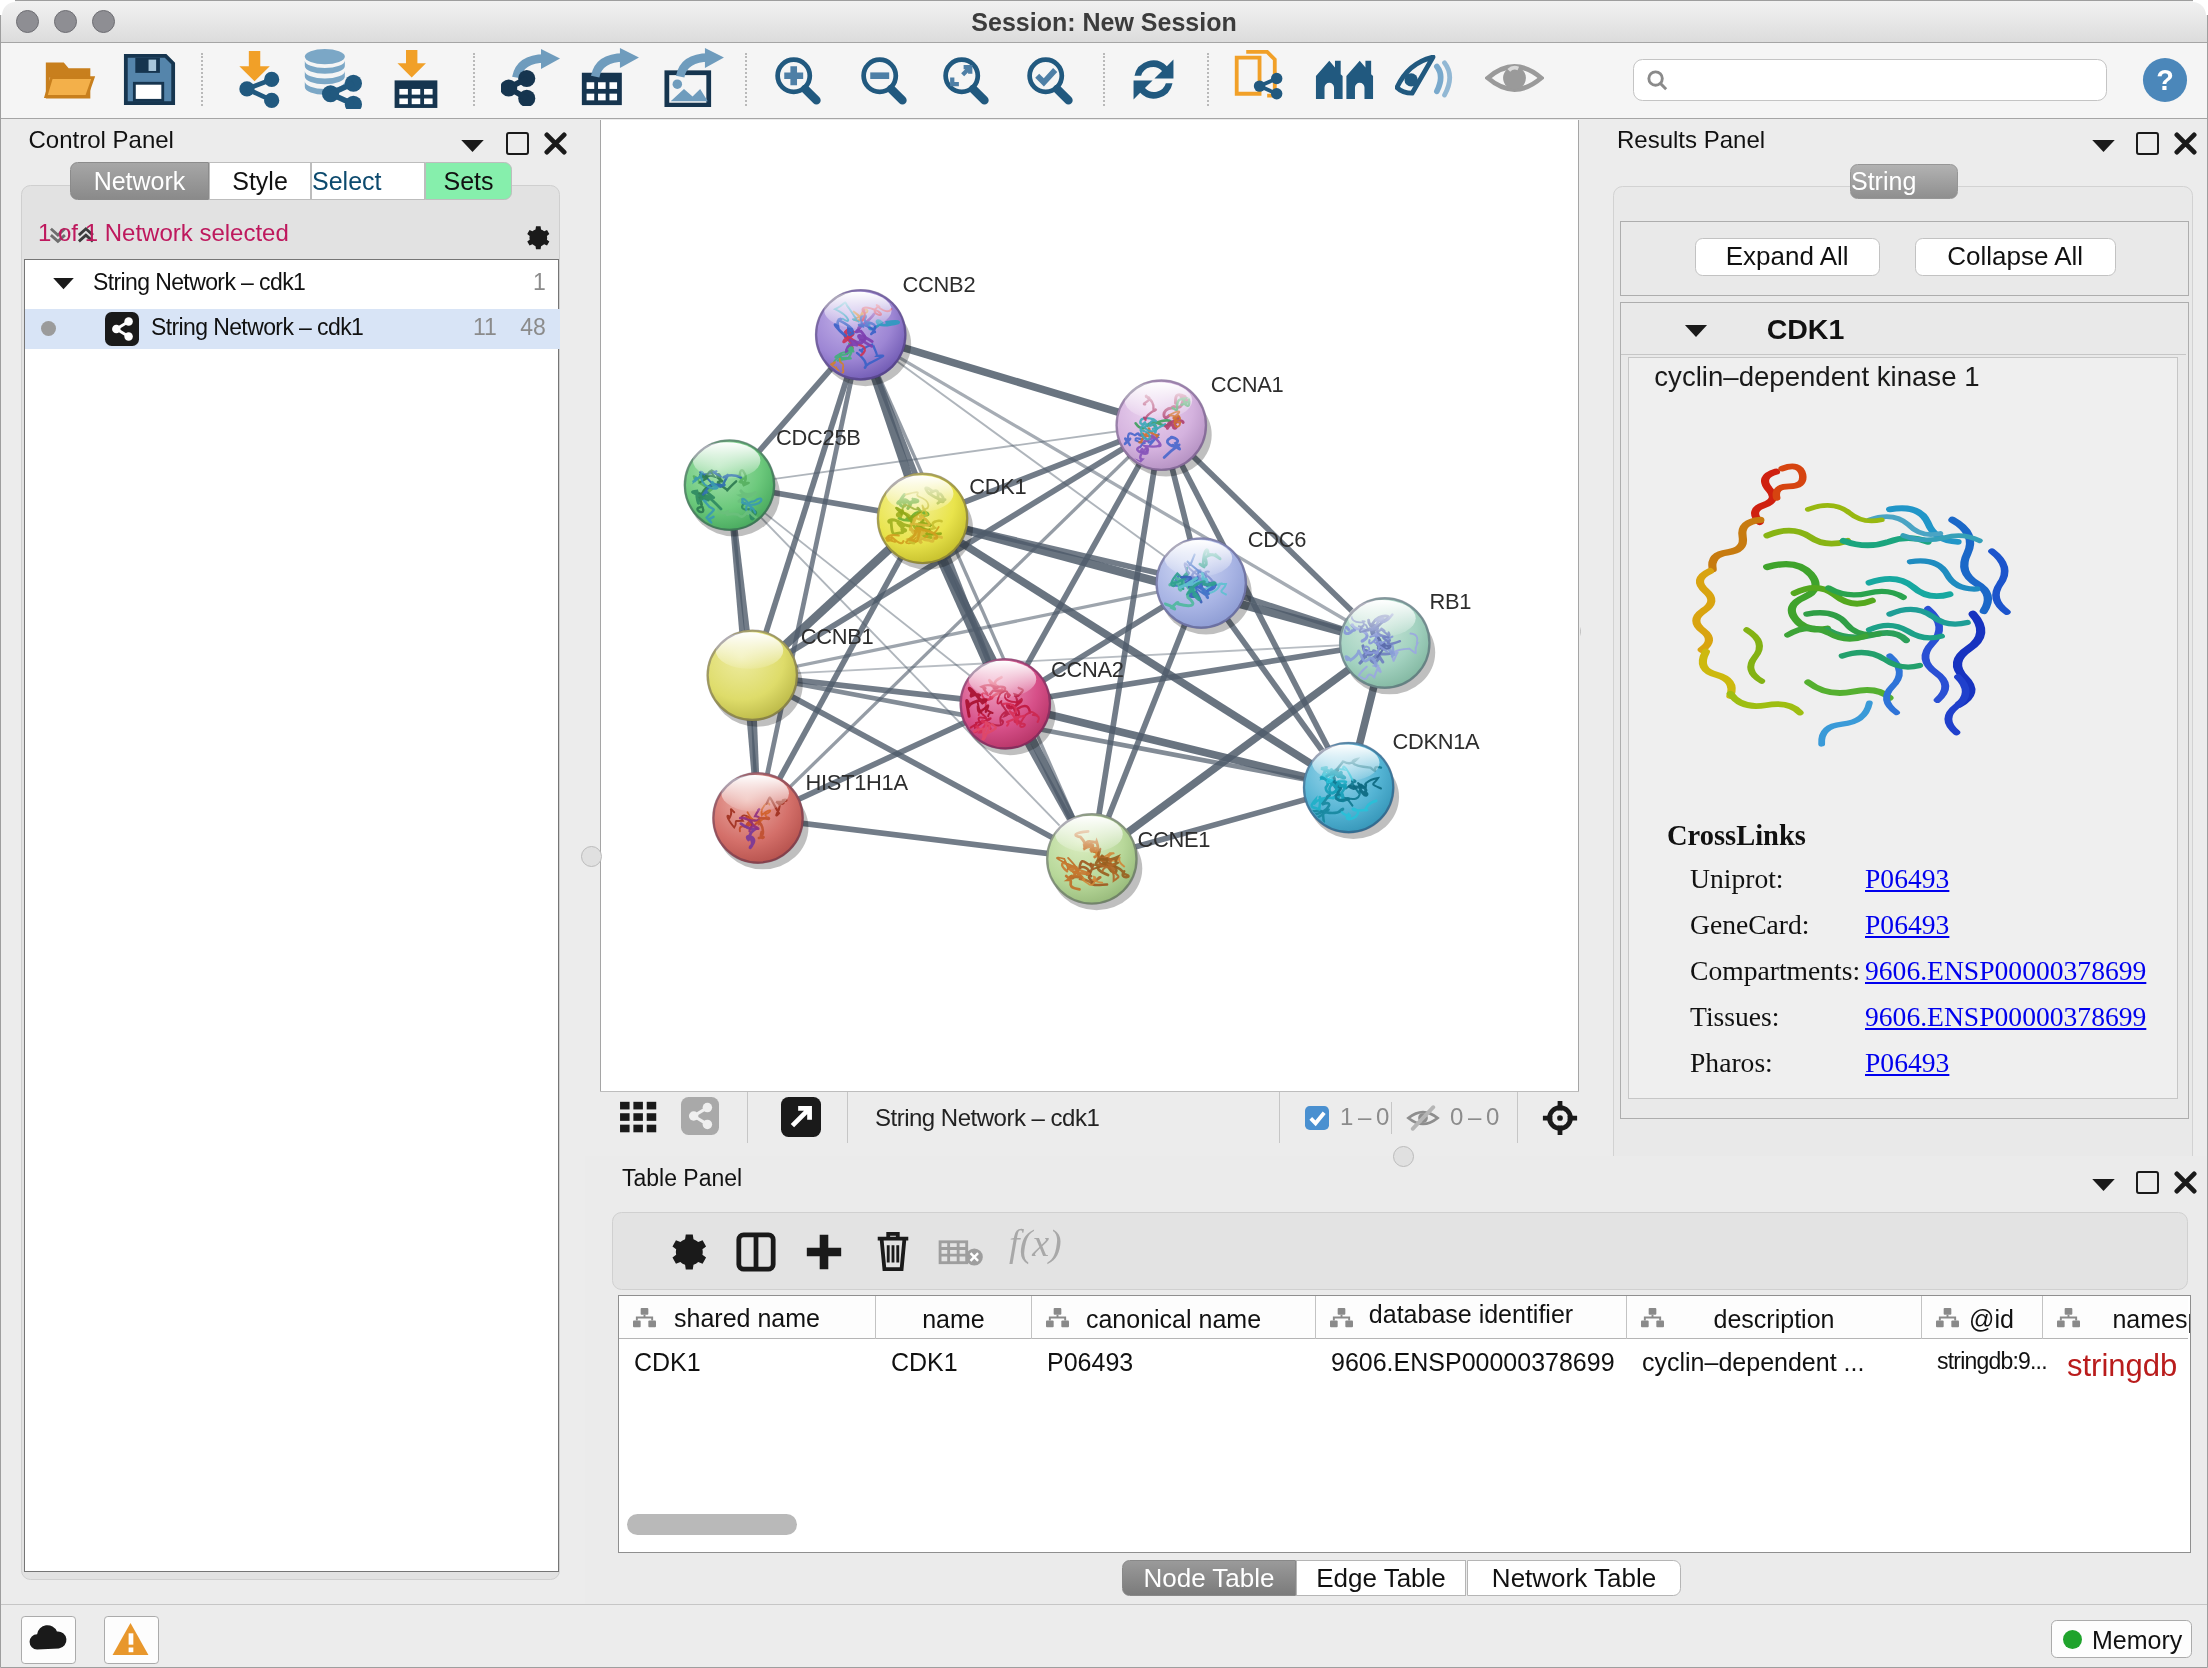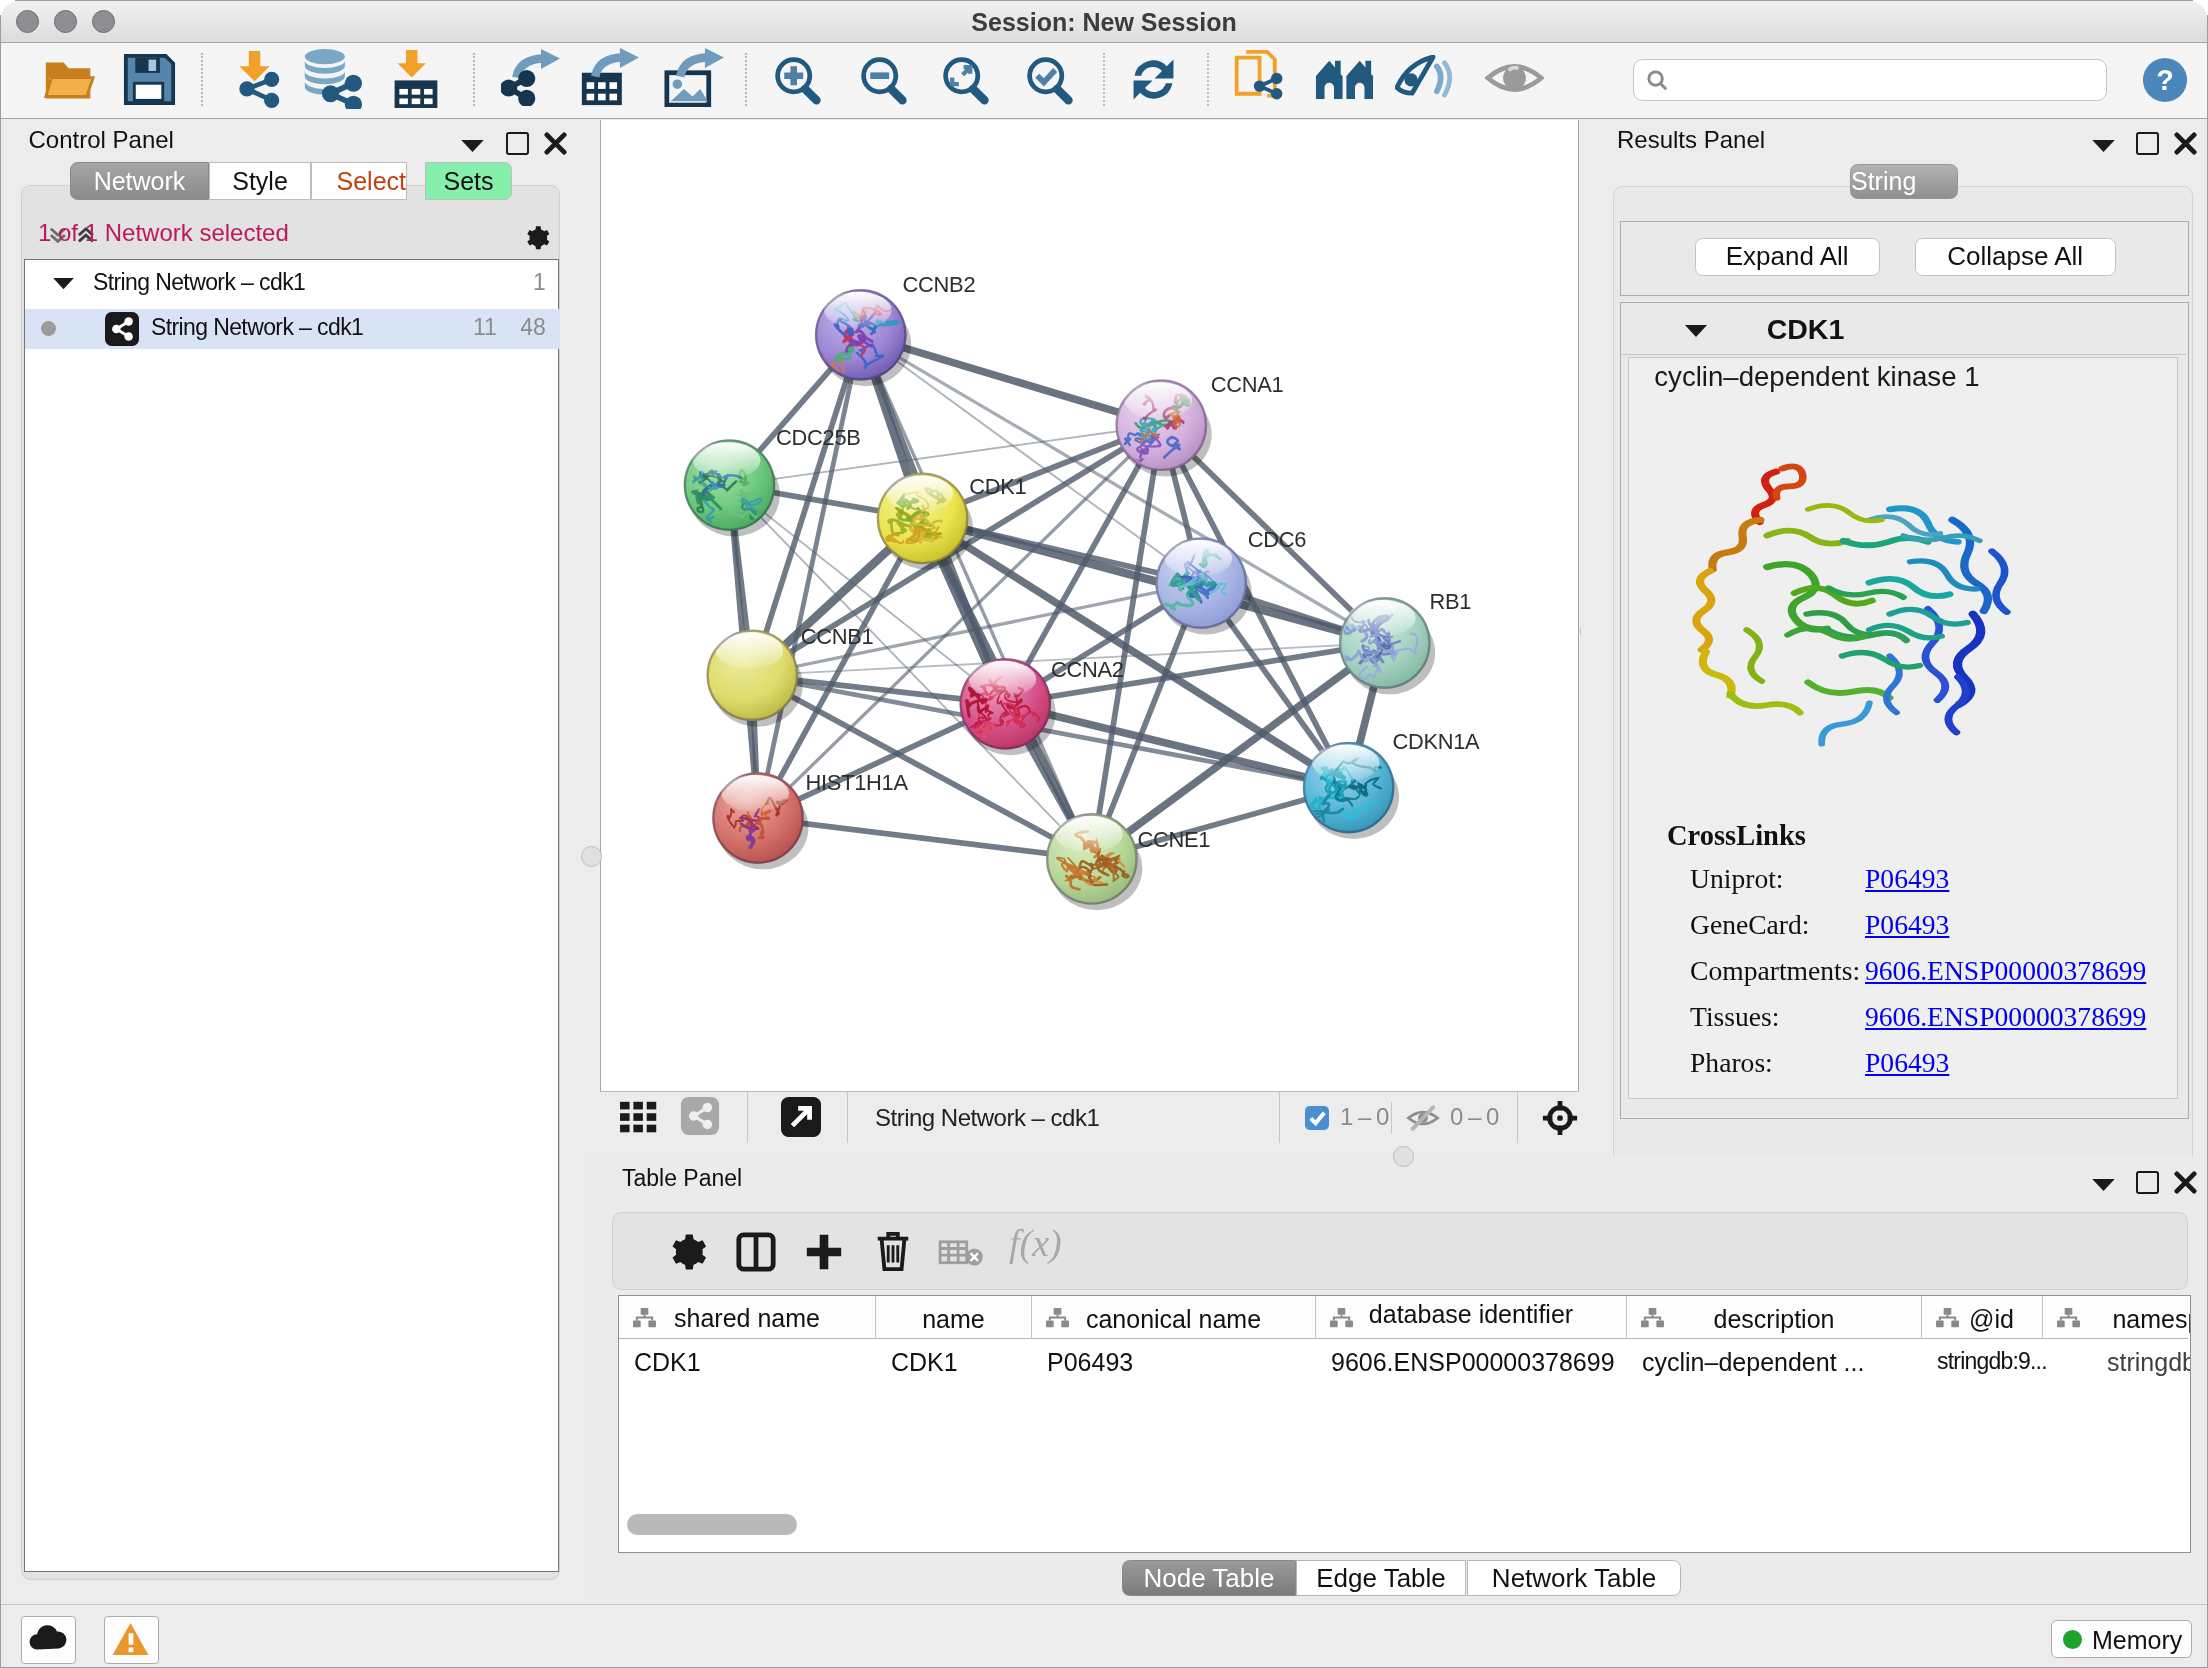--- a/index.html
+++ b/index.html
@@ -160,21 +160,21 @@
  <svg class="abs" style="left:460px;top:17px" width="25" height="15" viewBox="0 0 26 16">
       <path d="M1 2 h24 l-12 13 z" fill="#1a1a1a"></path>
     </svg>
  <div class="abs" style="left:506px;top:11.4px;width:23px;height:23px;border:2.9px solid #1a1a1a;border-radius:2.9px"></div>
  <svg class="abs" style="left:544px;top:11.4px" width="23" height="23" viewBox="0 0 24 24">
       <path d="M3 3 L21 21 M21 3 L3 21" stroke="#1a1a1a" stroke-width="5" stroke-linecap="round"></path>
     </svg>
 
  <div class="abs" style="left:70px;top:41px;width:139px;height:38px;background:linear-gradient(#a6a6a6,#8a8a8a);border:1px solid #8b8b8b;border-radius:7.6px 0 0 7.6px;color:#fff;text-align:center;line-height:36px;font-size:25px;z-index:5">Network</div>
  <div class="abs" style="left:209px;top:41px;width:102px;height:38px;background:#fff;border:1px solid #bdbdbd;text-align:center;line-height:36px;font-size:25px;color:#111;z-index:5">Style</div>
- <div class="abs" style="left:311px;top:41px;width:96px;height:38px;background:#fff;border:1px solid #bdbdbd;text-align:right;line-height:36px;font-size:25px;color:#c2410c;z-index:5">Select</div>
+ <div class="abs" style="left:311px;top:41px;width:114px;height:38px;background:#fff;border:1px solid #bdbdbd;text-align:left;line-height:36px;font-size:25px;color:#0c4a6e;z-index:5">Select</div>
  <div class="abs" style="left:425px;top:41px;width:87px;height:38px;background:#86efac;border:1px solid #bdbdbd;border-radius:0 7.6px 7.6px 0;text-align:center;line-height:36px;font-size:25px;color:#111;z-index:5">Sets</div>
 
  <div class="abs" style="left:21px;top:64px;width:539px;height:1395px;background:#e2e2e2;border:1px solid #cfcfcf;border-radius:9.5px">
 
    <svg class="abs" style="left:17px;top:40px" width="70" height="21" viewBox="0 0 74 30">
         <g stroke="#6e6e6e" stroke-width="4" fill="none">
           <path d="M4 4 l10 9 10-9 M4 13 l10 9 10-9"></path>
         </g>
         <g stroke="#3c3c3c" stroke-width="4" fill="none">
           <path d="M44 13 l10-9 10 9 M44 22 l10-9 10 9"></path>
@@ -828,21 +828,21 @@
           <div style="width:100%;text-align:center;font-size:25px;color:#111;margin-top:8.6px">namespace</div>
         </div>
       </div>
    <div class="abs" style="left:0;top:43px;width:1569px;height:42px">
         <div class="abs" style="left:15px;top:8.6px;font-size:25px;color:#111;white-space:nowrap;">CDK1</div>
         <div class="abs" style="left:272px;top:8.6px;font-size:25px;color:#111;white-space:nowrap;">CDK1</div>
         <div class="abs" style="left:428px;top:8.6px;font-size:25px;color:#111;white-space:nowrap;">P06493</div>
         <div class="abs" style="left:712px;top:8.6px;font-size:25px;color:#111;white-space:nowrap;">9606.ENSP00000378699</div>
         <div class="abs" style="left:1023px;top:8.6px;font-size:25px;color:#111;white-space:nowrap;">cyclin–dependent ...</div>
         <div class="abs" style="left:1318px;top:8.6px;font-size:25px;color:#111;white-space:nowrap;font-size:23px;letter-spacing:-0.8px;">stringdb:9...</div>
-        <div class="abs" style="left:1488px;top:8.6px;font-size:25px;color:#404040;white-space:nowrap;">stringdb</div>
+        <div class="abs" style="left:1448px;top:8.6px;font-size:31px;color:#b91c1c;white-space:nowrap;">stringdb</div>
       </div>
    <div class="abs" style="left:7.6px;top:218px;width:170px;height:21px;background:#b9b9b9;border-radius:10.5px"></div>
  </div>
  <div class="abs" style="left:537px;top:404px;width:174px;height:36px;background:linear-gradient(#9a9a9a,#7b7b7b);border:1px solid #888;border-radius:7.6px 0 0 7.6px;color:#fff;text-align:center;line-height:34px;font-size:26px">Node Table</div>
  <div class="abs" style="left:711px;top:404px;width:170px;height:36px;background:#fff;border:1px solid #b5b5b5;text-align:center;line-height:34px;font-size:26px;color:#111">Edge Table</div>
  <div class="abs" style="left:882px;top:404px;width:214px;height:36px;background:#fff;border:1px solid #b5b5b5;border-radius:0 7.6px 7.6px 0;text-align:center;line-height:34px;font-size:26px;color:#111">Network Table</div>
  <div class="abs" style="left:808px;top:-10.5px;width:21px;height:21px;border-radius:50%;background:#e0e0e0;border:1.9px solid #bbb"></div>
 </div>
 
 <div class="abs" style="left:0;top:1604px;width:2208px;height:65px;background:#ececec;border-top:1.9px solid #c6c6c6">

